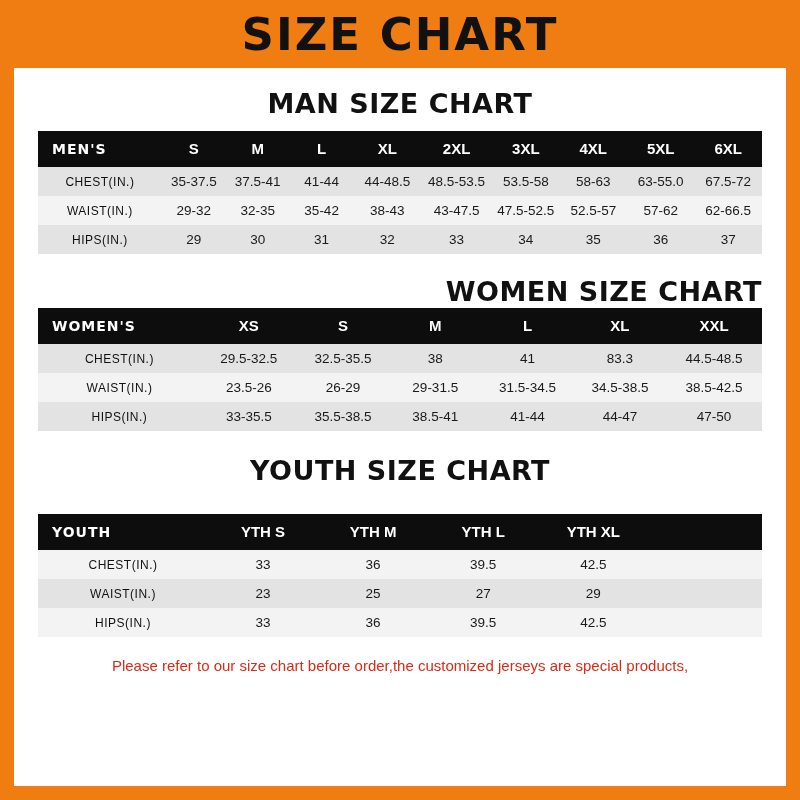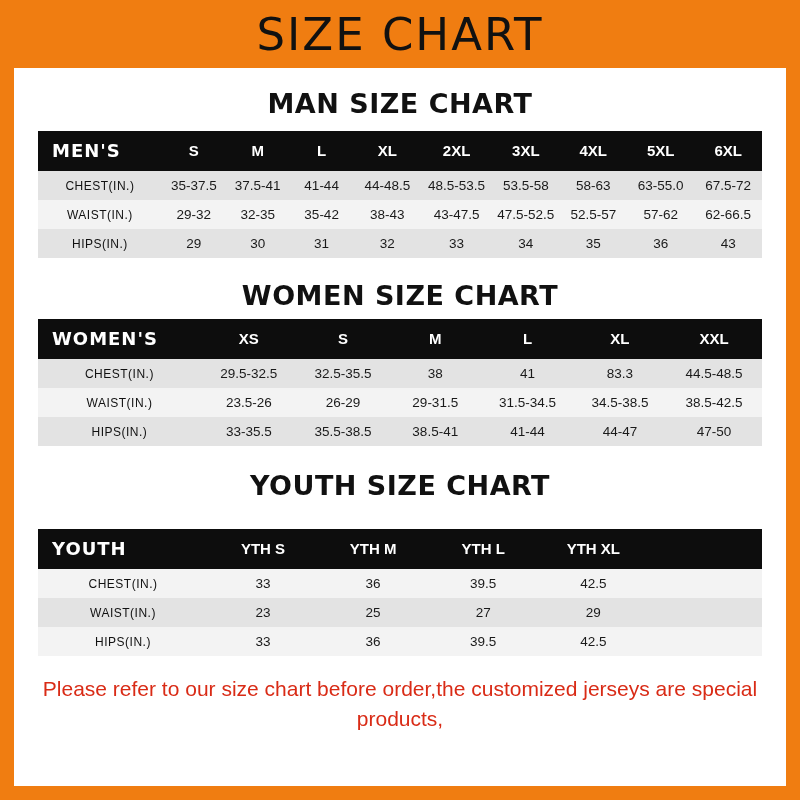--- a/index.html
+++ b/index.html
@@ -26,39 +26,39 @@
   .banner {
     height: 68px;
     background: #f07d11;
     display: flex;
     align-items: center;
     justify-content: center;
     margin: 0 -14px;
   }
   .banner-title {
     font-family: "DejaVu Sans", sans-serif;
-    font-weight: normal;
+    font-weight: bold;
     font-size: 45px;
     letter-spacing: 2px;
     color: #111111;
     line-height: 1;
   }
   .content {
     padding: 0 24px;
   }
   .section-title {
     text-align: center;
     font-family: "DejaVu Sans", sans-serif;
     font-weight: bold;
     font-size: 27px;
     color: #111111;
     letter-spacing: 0.5px;
   }
   .t-man { margin-top: 20px; margin-bottom: 12px; }
-  .t-women { margin-top: 22px; margin-bottom: 8px; }
+  .t-women { margin-top: 22px; margin-bottom: 1px; text-align: right; }
   .t-youth { margin-top: 24px; margin-bottom: 28px; }
 
   table.size-table {
     width: 100%;
     border-collapse: collapse;
     table-layout: fixed;
   }
   table.size-table th,
   table.size-table td {
     text-align: center;
@@ -69,21 +69,21 @@
     background: #0d0d0d;
   }
   table.size-table thead th {
     color: #ffffff;
     font-weight: bold;
     font-size: 15px;
     padding: 9px 0 10px 0;
   }
   table.size-table thead th.rowlabel {
     font-family: "DejaVu Sans", sans-serif;
-    font-size: 18px;
+    font-size: 14px;
     letter-spacing: 1px;
     text-align: left;
     padding-left: 14px;
   }
   table.size-table tbody td {
     font-size: 13.5px;
     color: #1a1a1a;
     padding: 7px 0;
   }
   table.size-table tbody td.rowlabel {
@@ -102,21 +102,21 @@
 
   .women thead th { font-size: 16px; }
   .women thead th.rowlabel { font-size: 18px; }
   .women tbody td { font-size: 14.5px; padding: 9px 0; }
   .women tbody td.rowlabel { font-size: 15px; }
 
   .notice {
     margin-top: 18px;
     text-align: center;
     color: #d92b16;
-    font-size: 21px;
+    font-size: 15px;
     line-height: 1.45;
     font-family: "Liberation Sans", sans-serif;
   }
 </style>
 </head>
 <body>
 
 <div class="page">
 
   <div class="banner">
@@ -170,21 +170,21 @@
         <tr class="odd">
           <td class="rowlabel">HIPS(IN.)</td>
           <td>29</td>
           <td>30</td>
           <td>31</td>
           <td>32</td>
           <td>33</td>
           <td>34</td>
           <td>35</td>
           <td>36</td>
-          <td>43</td>
+          <td>37</td>
         </tr>
       </tbody>
     </table>
 
     <div class="section-title t-women">WOMEN SIZE CHART</div>
 
     <table class="size-table women">
       <thead>
         <tr>
           <th class="rowlabel" style="width:21%">WOMEN'S</th>

